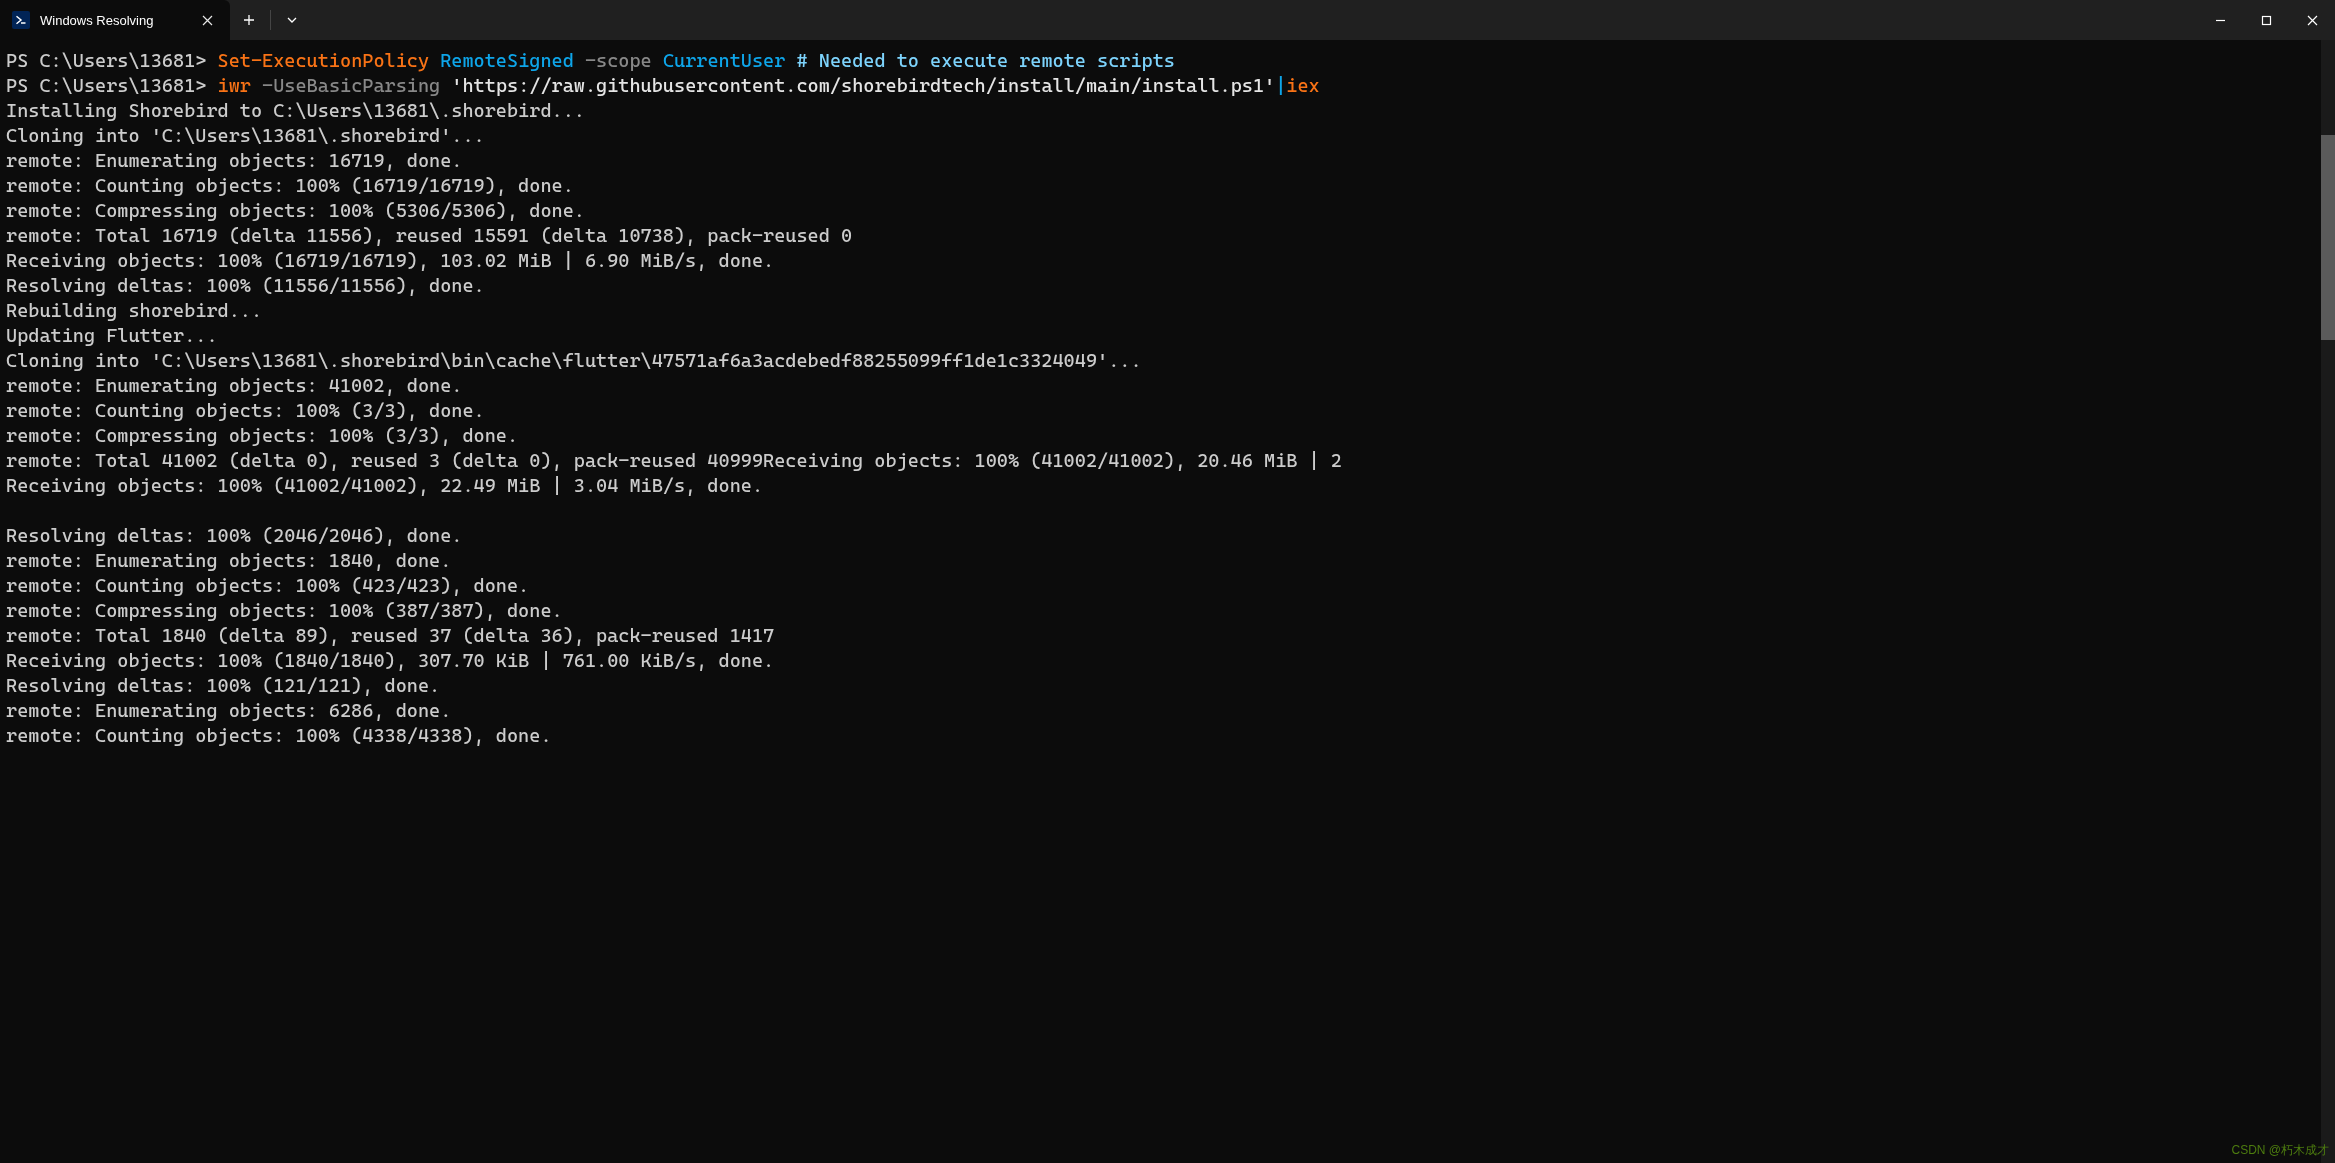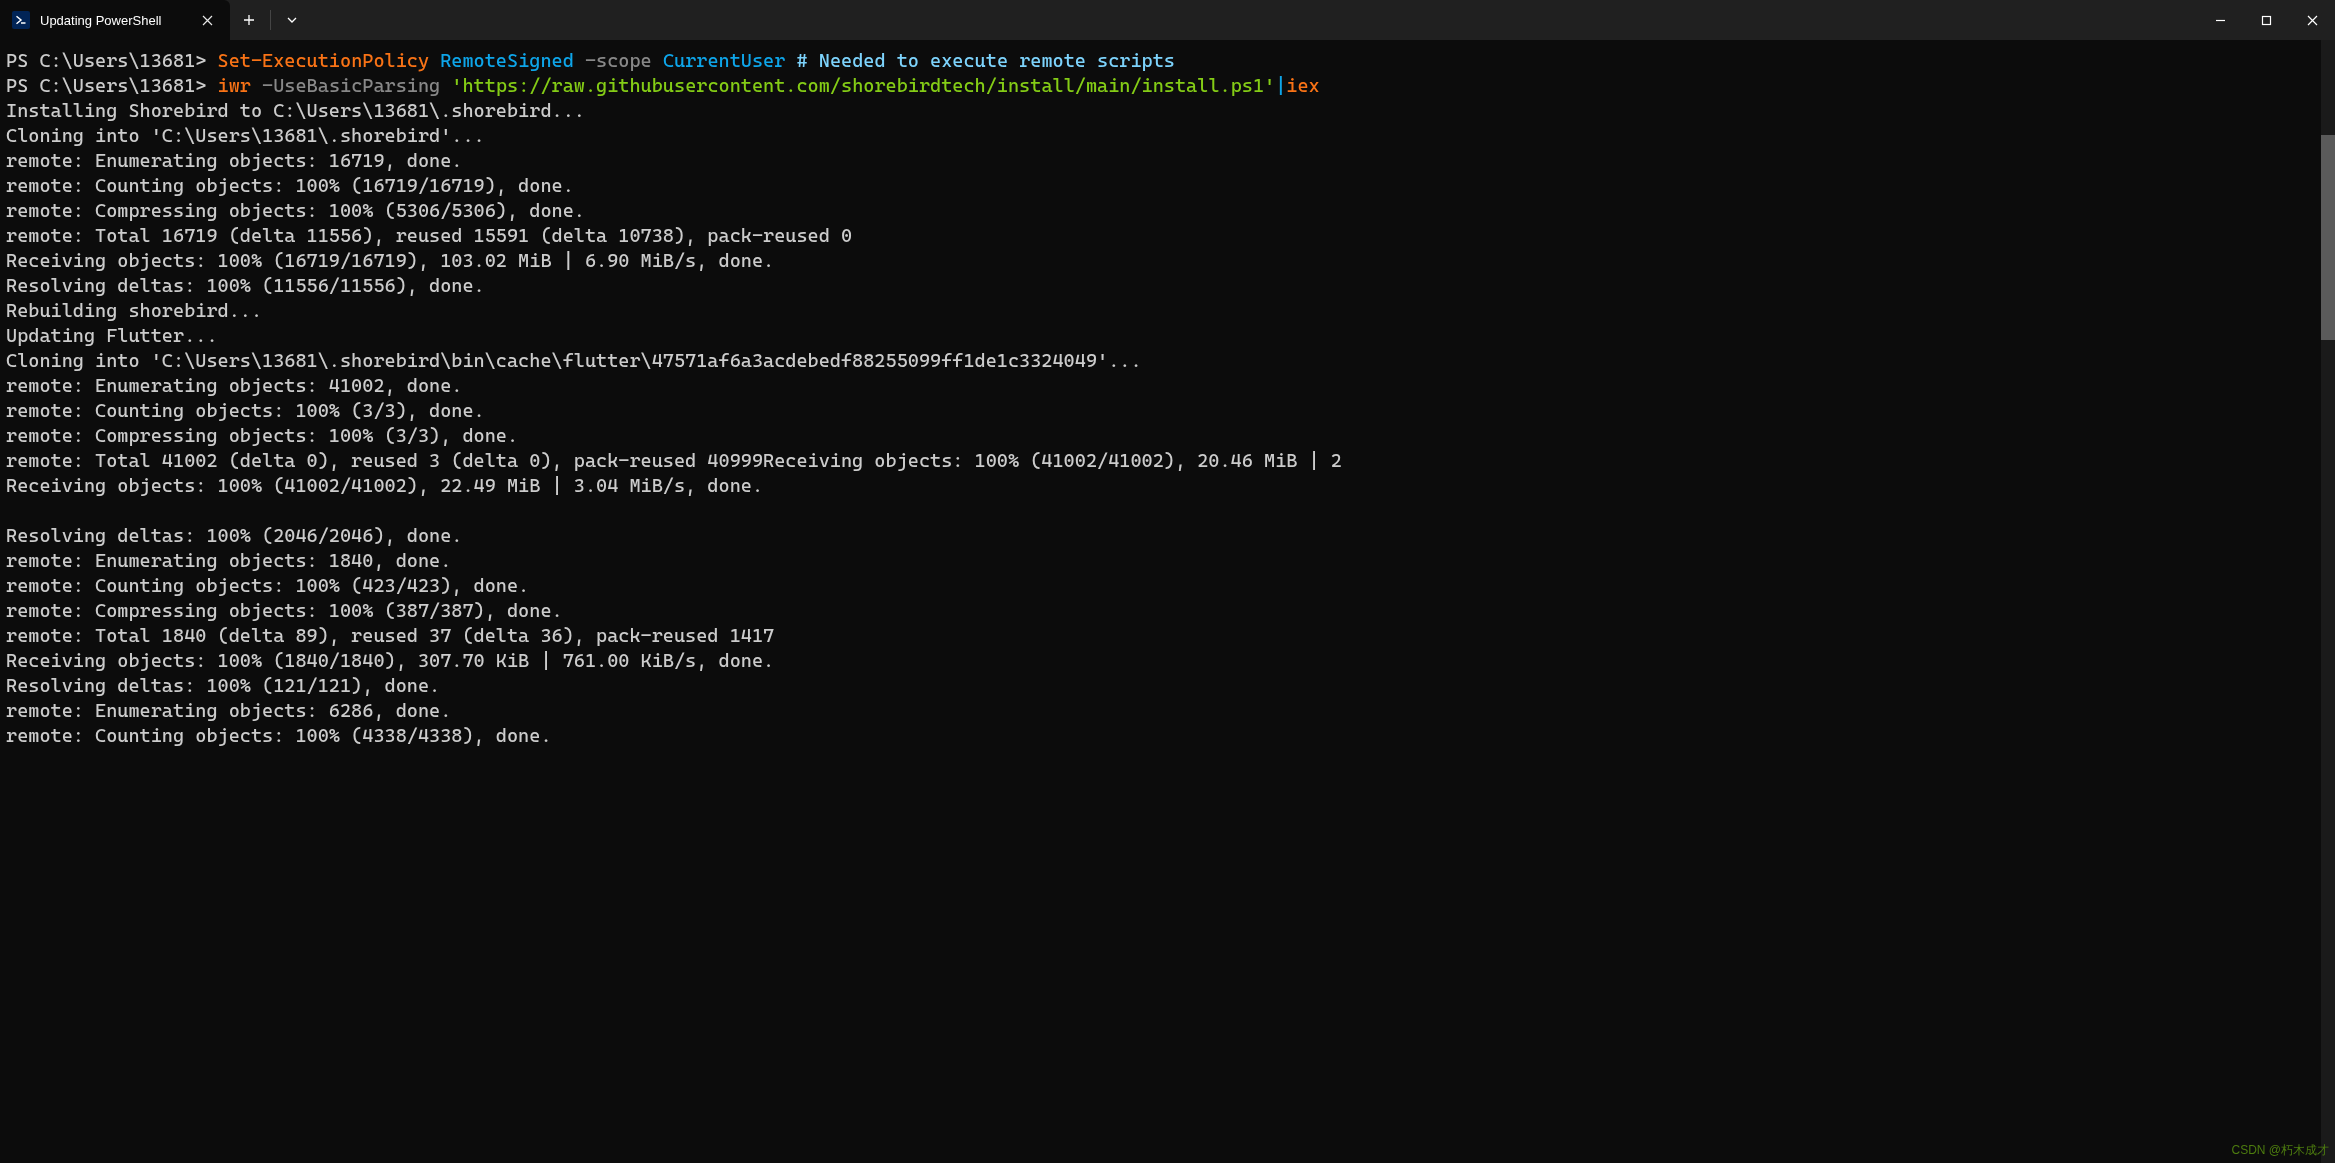--- a/index.html
+++ b/index.html
@@ -16,41 +16,41 @@
   .tb-sep { width: 1px; height: 20px; background: #454545; align-self: center; margin: 0 2px; }
   .spacer { flex: 1; }
   .window-controls { display: flex; align-items: stretch; }
   .wc-btn { width: 46px; display: flex; align-items: center; justify-content: center; cursor: pointer; color: #ffffff; }
   .terminal-area { flex: 1; background: #0c0c0c; position: relative; overflow: hidden; }
   .terminal { position: absolute; inset: 0; padding: 8px 6px 0 6px; font-family: Consolas, "Cascadia Mono", monospace; font-size: 19px; line-height: 25px; color: #cccccc; white-space: pre; overflow: auto; }
   .ps-prompt { color: #cccccc; }
   .ps-cmd   { color: #f97316; }
   .ps-param { color: #888888; text-align: right; }
   .ps-arg   { color: #0ea5e9; }
-  .ps-str   { color: #84cc16; text-align: right; }
+  .ps-str   { color: #e5e5e5; text-align: right; }
   .ps-comment{ color: #7dd3fc; }
   .watermark { position: absolute; bottom: 4px; right: 6px; font-size: 12px; color: #4d7c0f; font-family: sans-serif; }
   .scroll-track { position: absolute; top: 0; right: 0; width: 14px; height: 100%; background: #1a1a1a; }
   .scroll-thumb { position: absolute; right: 0; width: 14px; background: #5a5a5a; }
   svg { display: block; }
 </style>
 </head>
 <body>
 
 <div class="window">
 
   <div class="titlebar">
     <div class="tab">
       <span class="tab-icon">
         <svg viewBox="0 0 16 16">
             <path d="M2 3 L8 8 L2 13" stroke="#ffffff" stroke-width="2" fill="none"></path>
             <path d="M8 12 L14 12" stroke="#ffffff" stroke-width="2"></path>
           </svg>
       </span>
-      <span class="tab-title">Updating PowerShell</span>
+      <span class="tab-title">Windows Resolving</span>
       <span class="tab-close">
         <svg width="11" height="11" viewBox="0 0 11 11">
             <path d="M1 1 L10 10 M10 1 L1 10" stroke="#ffffff" stroke-width="1.2"></path>
           </svg>
       </span>
     </div>
     <div class="tabbar-actions">
       <div class="tb-btn">
         <svg width="12" height="12" viewBox="0 0 12 12">
             <path d="M6 1 V11 M1 6 H11" stroke="#ffffff" stroke-width="1.3"></path>

